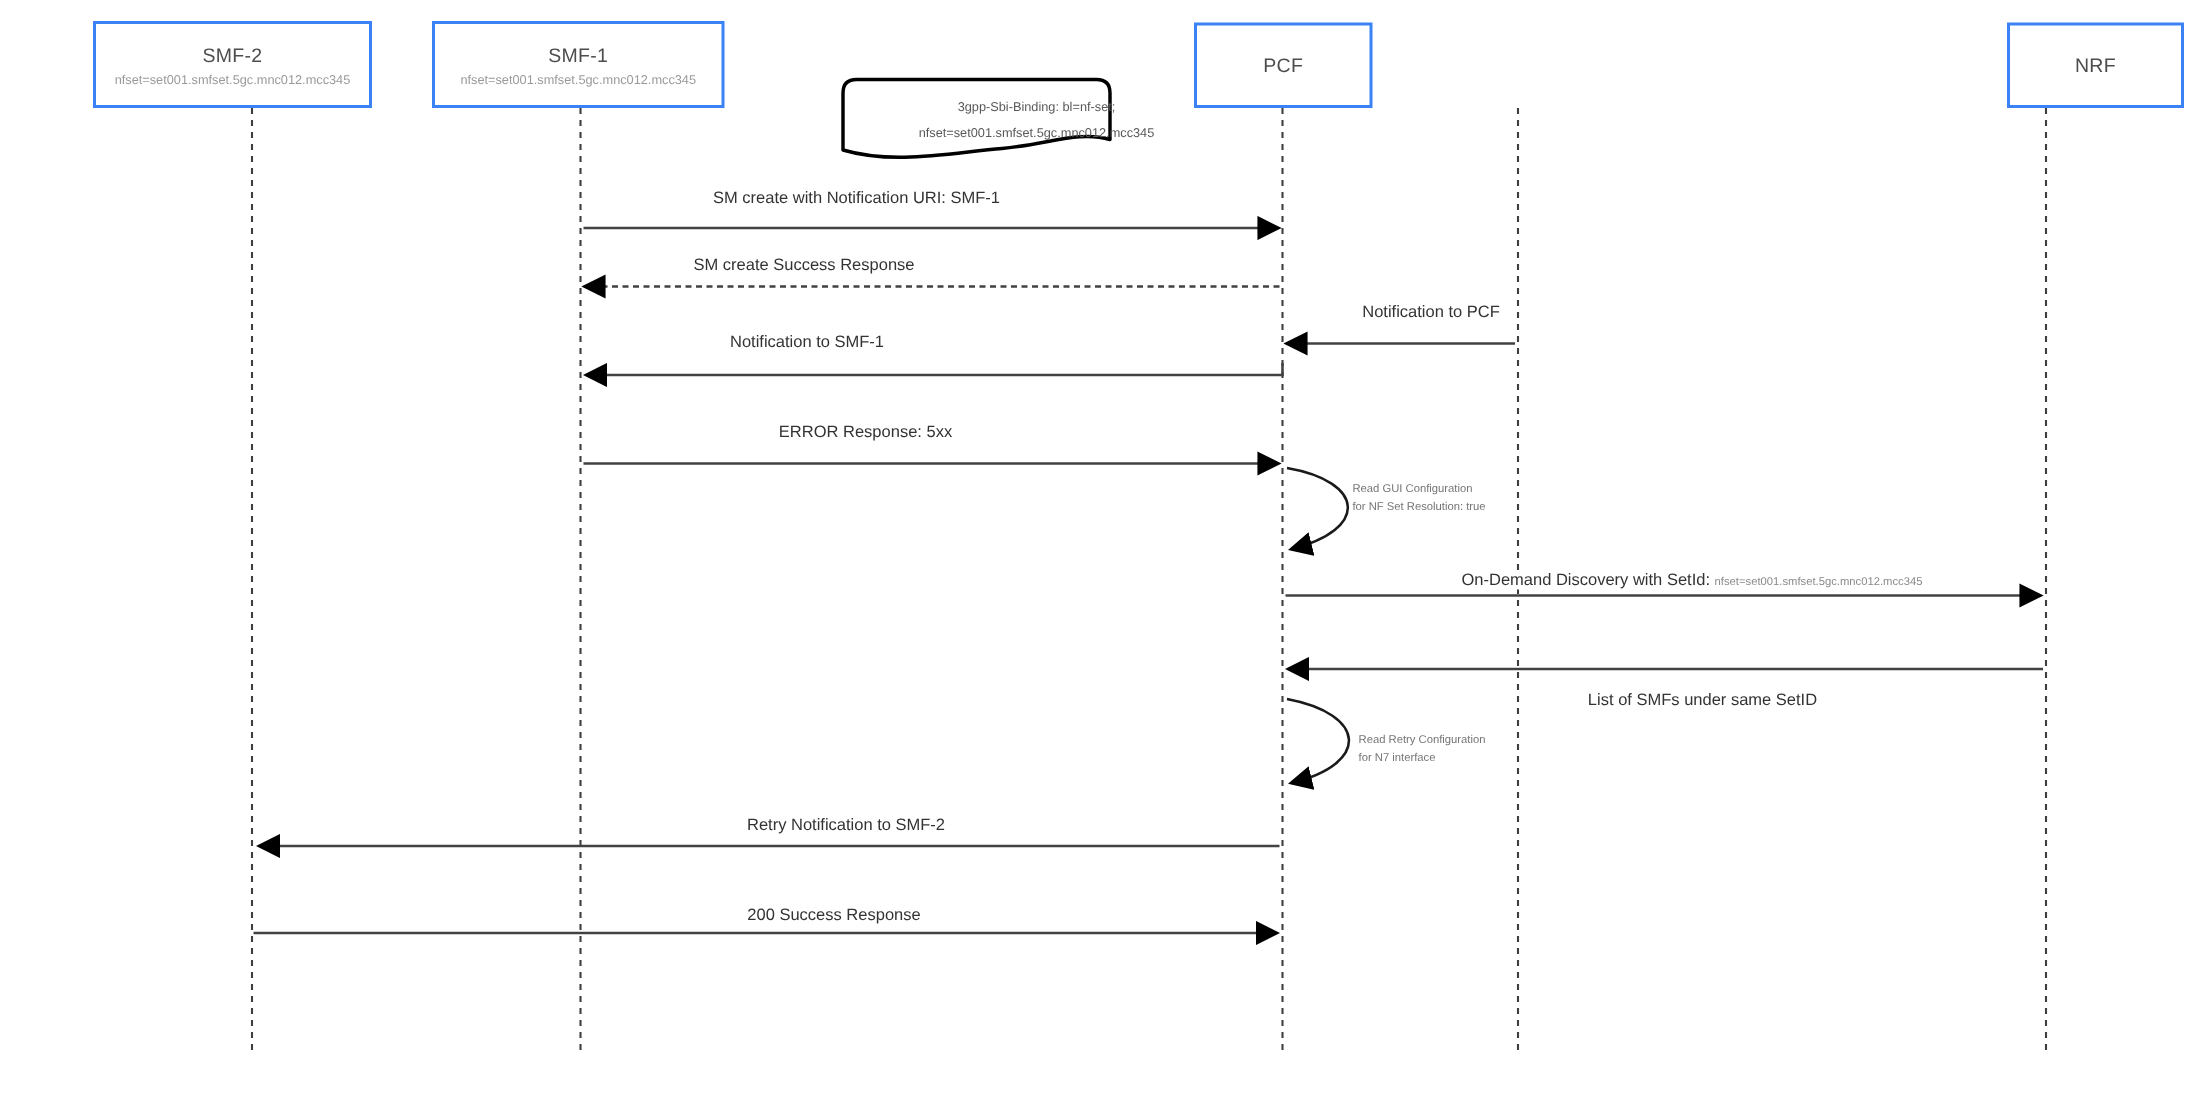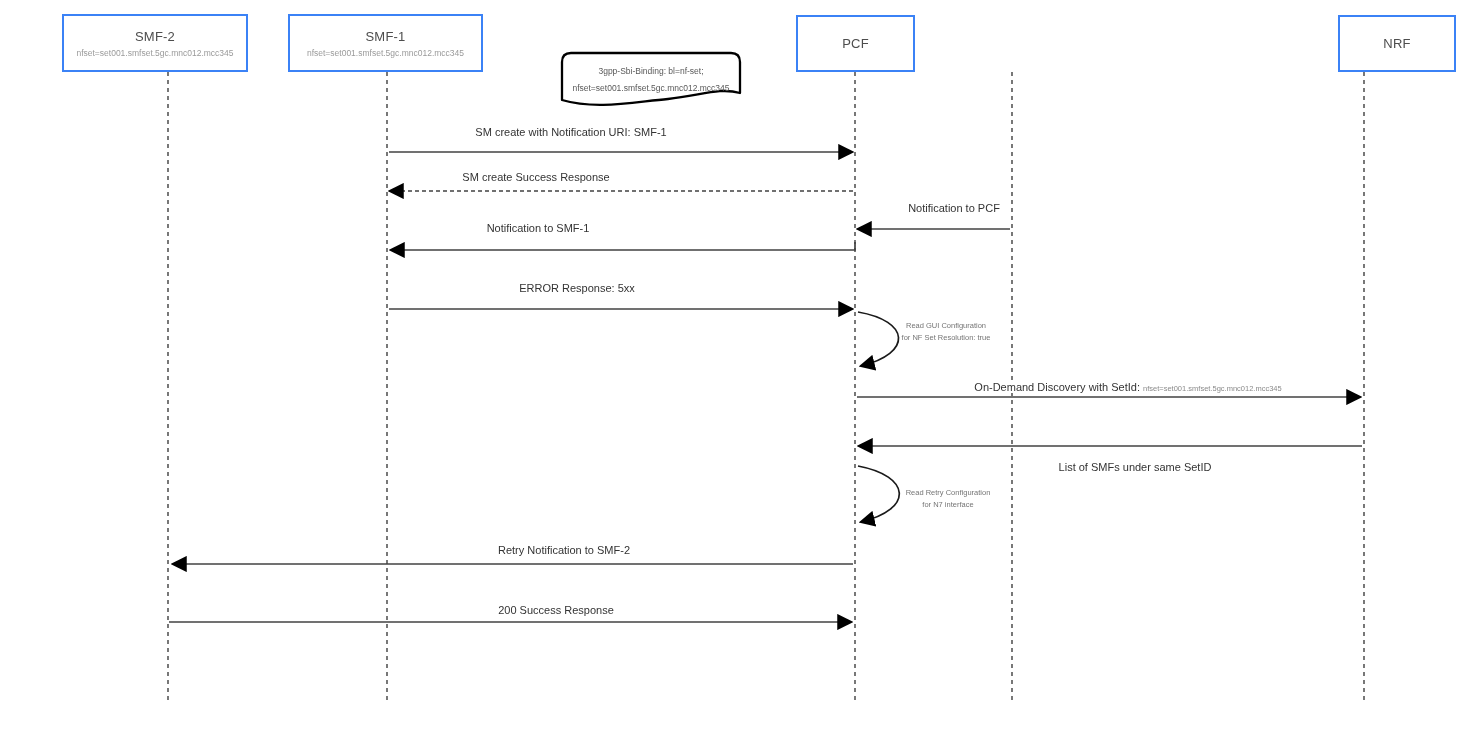--- a/index.html
+++ b/index.html
@@ -51,33 +51,33 @@
     font-size: 7.5px;
     color: #8a8a8a;
   }
 
   .loop-label {
     position: absolute;
     transform: translateX(-50%);
     font-size: 7.5px;
     line-height: 12px;
     color: #757575;
-    text-align: center;
     white-space: nowrap;
   }
 
   .note-text {
     position: absolute;
     left: 562px; top: 63px;
     width: 178px;
     text-align: center;
     font-size: 8.5px;
     line-height: 17px;
     color: #595959;
     white-space: nowrap;
+    padding-left: 40px;
   }
 </style>
 </head>
 <body>
 
 <div id="canvas">
 
   <svg id="wires" width="1462" height="737">
     <defs>
       <marker id="arr" viewBox="0 0 10 10" refX="8.5" refY="5" markerWidth="9.5" markerHeight="9.5" orient="auto">

